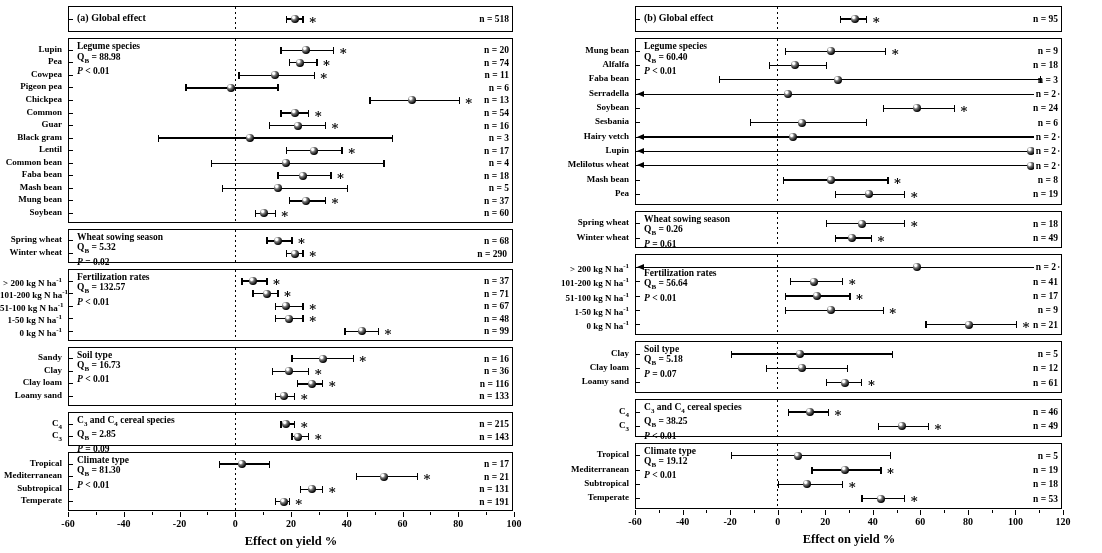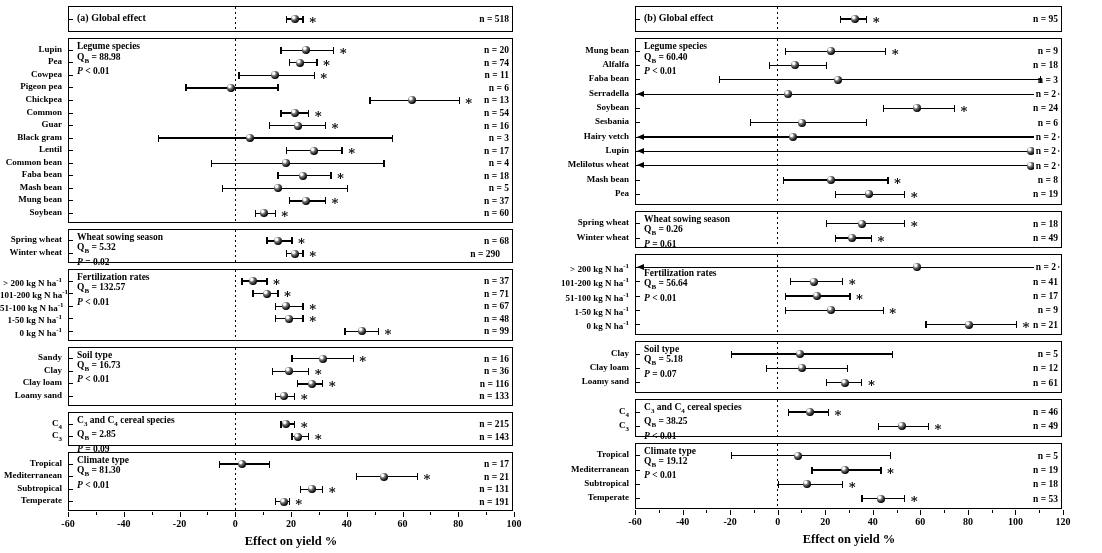--- a/index.html
+++ b/index.html
@@ -177,21 +177,21 @@
         <div class="cap" style="left: 222.3px; top: 7.775px;"></div>
         <div class="dot" style="left: 205.062px; top: 7.275px;"></div>
         <div class="star" style="left: 228px; top: 4.775px;">∗</div>
         <div class="n-label" style="right: 3px; top: 5.275px;">n = 68</div>
         <div class="ltick" style="top: 23.325px;"></div>
         <div class="ebar" style="left: 217.425px; width: 16.725px; top: 23.175px;"></div>
         <div class="cap" style="left: 216.825px; top: 20.325px;"></div>
         <div class="cap" style="left: 233.45px; top: 20.325px;"></div>
         <div class="dot" style="left: 221.787px; top: 19.825px;"></div>
         <div class="star" style="left: 239.15px; top: 17.325px;">∗</div>
-        <div class="n-label" style="right: 12px; top: 17.825px; margin-left: 19px;">n = 290</div>
+        <div class="n-label" style="right: 5px; top: 17.825px; margin-left: 19px;">n = 290</div>
       </div>
     </div>
     <div class="row-label" style="left: 0px; width: 62px; top: 234.475px;">Spring wheat</div>
     <div class="row-label" style="left: 0px; width: 62px; top: 247.025px;">Winter wheat</div>
     <div class="sec-box" style="left: 68px; top: 268.8px; width: 443px; height: 69.75px; position: absolute; box-sizing: content-box;">
       <div style="position: relative; width: 100%; height: 100%;">
         <div class="zero-line" style="left: 165.75px;"></div>
         <div class="sec-header" style="left: 8px; top: 2px;">
           <div>Fertilization rates</div>
           <div>Q<sub>B</sub> = 132.57</div>

